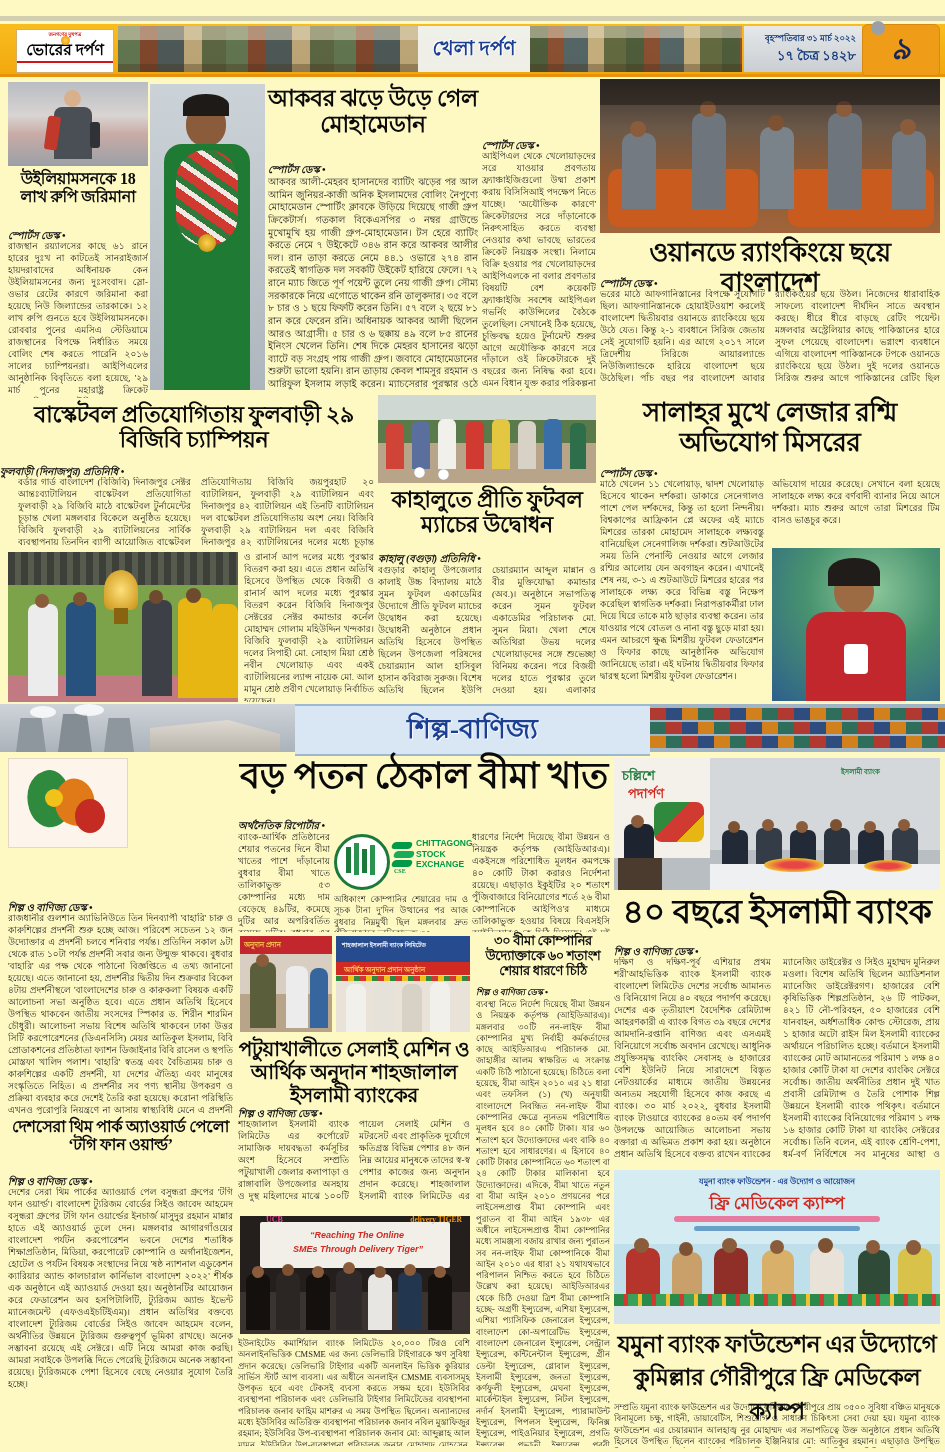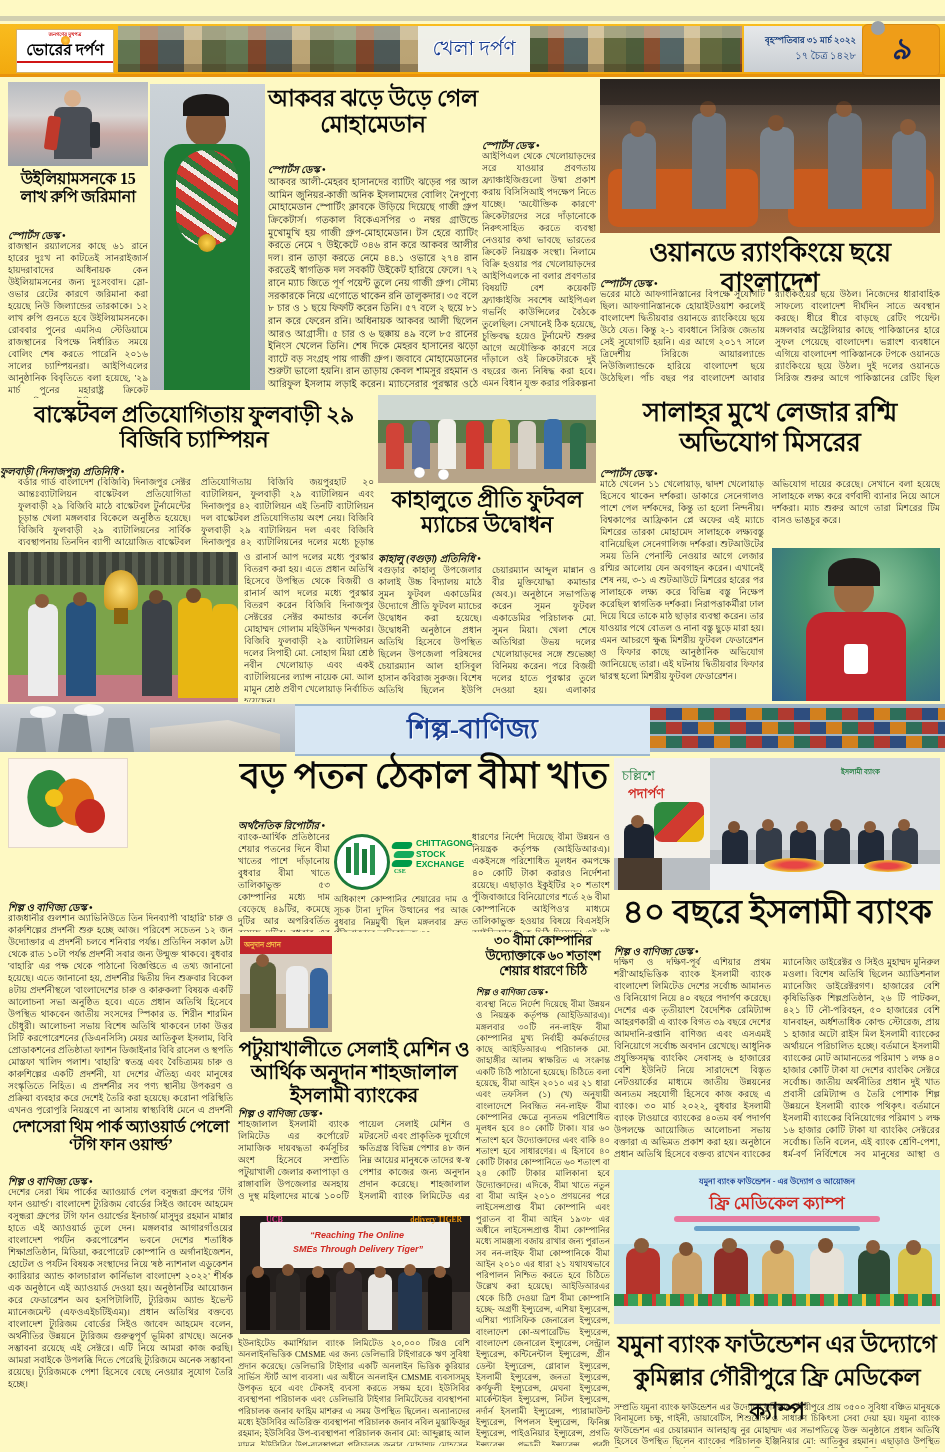--- a/index.html
+++ b/index.html
@@ -25,44 +25,44 @@
       <div style="font-size:5px;color:#c00;font-weight:700">জনগণের মুখপত্র</div>
       <div style="font-size:15.5px;font-weight:900;color:#000;line-height:1.4;border-bottom:2px solid #d01515">ভোরের দর্পণ</div>
       <i class="abs" style="left:44px;top:6px;width:9px;height:9px;border-radius:50%;background:radial-gradient(#ffd34d,#f08a00);display:block"></i>
     </div>
     <div class="ph abs" style="left:118px;top:2px;width:300px;height:46px;background:
       repeating-linear-gradient(90deg,#3d6e58 0 22px,#7d2f2a 22px 40px,#274b6e 40px 66px,#b7a27a 66px 84px,#3a5a46 84px 108px);filter:saturate(.7);opacity:.85">
       <i style="left:0;top:0;width:100%;height:14px;background:rgba(230,230,225,.5)"></i>
       <i style="left:0;bottom:0;width:100%;height:8px;background:rgba(40,30,25,.35)"></i>
     </div>
     <div class="abs" style="left:418px;top:2px;width:112px;height:46px;background:rgba(238,244,250,.92);display:flex;align-items:center;justify-content:center">
-      <span style="font-size:20px;font-weight:400;color:#1b3f93;text-shadow:1px 1px 0 #fff,-1px -1px 0 #fff">খেলা দর্পণ</span>
+      <span style="font-size:20px;font-weight:700;color:#1b3f93;text-shadow:1px 1px 0 #fff,-1px -1px 0 #fff">খেলা দর্পণ</span>
     </div>
     <div class="ph abs" style="left:530px;top:2px;width:212px;height:46px;background:
       repeating-linear-gradient(90deg,#27513e 0 18px,#8a3a2e 18px 34px,#2e5a80 34px 58px,#c2ac80 58px 74px,#44603e 74px 96px);filter:saturate(.7);opacity:.85">
       <i style="left:0;top:0;width:100%;height:12px;background:rgba(230,230,225,.5)"></i>
       <i style="left:0;bottom:0;width:100%;height:8px;background:rgba(40,30,25,.35)"></i>
     </div>
     <div class="abs" style="left:744px;top:2px;width:118px;height:46px;background:linear-gradient(180deg,#e6e8ea,#c9ced3);display:flex;flex-direction:column;align-items:flex-end;justify-content:center;padding-right:6px;box-sizing:border-box">
       <span style="font-size:8.5px;font-weight:700;color:#123a7a">বৃহস্পতিবার ৩১ মার্চ ২০২২</span>
-      <span style="font-size:10px;font-weight:400;color:#123a7a">১৭ চৈত্র ১৪২৮</span>
+      <span style="font-size:13px;font-weight:700;color:#123a7a">১৭ চৈত্র ১৪২৮</span>
     </div>
     <div class="abs" style="left:862px;top:0;width:76px;height:50px;background:#ef9d18;border:1px solid #d88a10;border-radius:6px 6px 4px 4px;display:flex;align-items:center;justify-content:center">
       <i class="abs" style="left:8px;top:-4px;width:14px;height:14px;border-radius:50%;background:#9aa0a6;display:block"></i>
       <span style="font-size:30px;font-weight:900;color:#15265c;font-style:italic">৯</span>
     </div>
   </div>
 
   <div class="ph abs" style="left:8px;top:82px;width:140px;height:84px;background:linear-gradient(180deg,#b9bdc2 0%,#d8d4d2 40%,#c9aba6 62%,#9aa0a6 100%)">
     <i style="left:56px;top:8px;width:17px;height:17px;border-radius:50%;background:#d9b08c"></i>
     <i style="left:46px;top:25px;width:38px;height:52px;border-radius:8px 8px 0 0;background:#4a4e55"></i>
     <i style="left:38px;top:34px;width:13px;height:34px;background:#c0392b;transform:rotate(8deg);border-radius:3px"></i>
     <i style="left:82px;top:40px;width:10px;height:26px;background:#2f3338;border-radius:3px"></i>
   </div>
-  <div class="hd abs" style="left:8px;top:170px;width:140px;height:54px;font-size:16px">উইলিয়ামসনকে 15 লাখ রুপি জরিমানা</div>
+  <div class="hd abs" style="left:8px;top:170px;width:140px;height:54px;font-size:16px">উইলিয়ামসনকে 18 লাখ রুপি জরিমানা</div>
   <div class="by abs" style="left:8px;top:228px;width:140px">স্পোর্টস ডেস্ক •</div>
   <div class="bd abs" style="left:8px;top:241px;width:140px;height:157px">রাজস্থান রয়্যালসের কাছে ৬১ রানে হারের দুঃখ না কাটতেই সানরাইজার্স হায়দরাবাদের অধিনায়ক কেন উইলিয়ামসনের জন্য দুঃসংবাদ। স্লো-ওভার রেটের কারণে জরিমানা করা হয়েছে নিউ জিল্যান্ডের তারকাকে। ১২ লাখ রুপি গুনতে হবে উইলিয়ামসনকে। রোববার পুনের এমসিএ স্টেডিয়ামে রাজস্থানের বিপক্ষে নির্ধারিত সময়ে বোলিং শেষ করতে পারেনি ২০১৬ সালের চ্যাম্পিয়নরা। আইপিএলের আনুষ্ঠানিক বিবৃতিতে বলা হয়েছে, '২৯ মার্চ পুনের মহারাষ্ট্র ক্রিকেট অ্যাসোসিয়েশন স্টেডিয়ামে রাজস্থান রয়্যালসের বিপক্ষে আইপিএল ম্যাচে স্লো-ওভার রেটের কারণে সানরাইজার্স হায়দরাবাদকে জরিমানা করা হয়েছে।'</div>
 
   <div class="ph abs" style="left:150px;top:84px;width:115px;height:306px;background:linear-gradient(180deg,#ccd3d8,#aeb6bd)">
     <i style="left:36px;top:18px;width:40px;height:44px;border-radius:50% 50% 45% 45%;background:#8a5c3b"></i>
     <i style="left:33px;top:10px;width:46px;height:22px;border-radius:50% 50% 0 0;background:#1d1a18"></i>
     <i style="left:14px;top:60px;width:86px;height:246px;border-radius:18px 18px 0 0;background:#1f7a33"></i>
     <i style="left:26px;top:66px;width:62px;height:96px;border-radius:30px;background:repeating-linear-gradient(35deg,#d03a30 0 9px,#f2e7e2 9px 14px,#2f7a3a 14px 20px)"></i>
     <i style="left:48px;top:150px;width:18px;height:18px;border-radius:50%;background:radial-gradient(#ffd34d,#b8860b)"></i>
   </div>
@@ -194,20 +194,31 @@
   <div class="bd abs" style="left:334px;top:894px;width:134px;height:38px;font-size:8.5px">অধিকাংশ কোম্পানির শেয়ারের দাম ও সূচক টানা দু'দিন উত্থানের পর আজ বুধবার নিম্নমুখী ছিল মঙ্গলবার দ্রুত পুঁজিবাজারে তালিকাভুক্ত ৩০</div>
   <div class="bd abs" style="left:472px;top:832px;width:138px;height:100px">ধারণের নির্দেশ দিয়েছে বীমা উন্নয়ন ও নিয়ন্ত্রক কর্তৃপক্ষ (আইডিআরএ)। একইসঙ্গে পরিশোধিত মূলধন কমপক্ষে ৪০ কোটি টাকা করারও নির্দেশনা রয়েছে। এছাড়াও ইকুইটির ২০ শতাংশ পুঁজিবাজারে বিনিয়োগের শর্তে ২৬ বীমা কোম্পানিকে আইপিও'র মাধ্যমে তালিকাভুক্ত হওয়ার বিষয়ে বিএসইসি আইডিআরএ-কে চিঠি দিয়েছে। এই দুই চিঠির কারণে বীমা খাতের উত্থান হয়েছে। ডিএসই'র তথ্য মতে, বুধবার বাজারটিতে ৩৭৯টি প্রতিষ্ঠানের ১৬ কোটি ৭১ লাখ ২২ হাজার ৫২টি শেয়ার ও ইউনিট কেনাবেচা হয়েছে। এতে মোট ৮০১ কোটি ৩২ লাখ ৮৩ হাজার টাকার শেয়ার ও ইউনিটের লেনদেন হয়েছে। আগের দিন লেনদেন হয়েছিল ৯৮১ কোটি ৬১ লাখ ৬৫ হাজার টাকার শেয়ার।</div>
 
   <div class="ph abs" style="left:240px;top:936px;width:92px;height:96px;background:linear-gradient(180deg,#d8cfc2 0 60%,#b7a489 60% 100%)">
     <i style="left:0;top:0;width:92px;height:18px;background:#c1272d"></i>
     <span class="abs" style="left:4px;top:3px;font-size:7px;font-weight:800;color:#ffd34d">অনুদান প্রদান</span>
     <i style="left:10px;top:26px;width:26px;height:66px;border-radius:8px 8px 0 0;background:#5b5e3a"></i>
     <i style="left:16px;top:18px;width:13px;height:13px;border-radius:50%;background:#8a5c3b"></i>
     <i style="left:46px;top:30px;width:22px;height:62px;border-radius:8px 8px 0 0;background:#ececec"></i>
     <i style="left:70px;top:32px;width:18px;height:60px;border-radius:8px 8px 0 0;background:#37659e"></i>
+  </div>
+  <div class="ph abs" style="left:336px;top:936px;width:134px;height:96px;background:#e8e2d8">
+    <i style="left:0;top:0;width:134px;height:26px;background:#274b8f"></i>
+    <span class="abs" style="left:6px;top:4px;font-size:6px;font-weight:700;color:#fff">শাহজালাল ইসলামী ব্যাংক লিমিটেড</span>
+    <i style="left:0;top:26px;width:134px;height:13px;background:#d02a23"></i>
+    <span class="abs" style="left:8px;top:28px;font-size:7px;font-weight:800;color:#ffd34d">আর্থিক অনুদান প্রদান অনুষ্ঠান</span>
+    <i style="left:10px;top:48px;width:20px;height:48px;border-radius:7px 7px 0 0;background:#f2f0ea"></i>
+    <i style="left:38px;top:46px;width:20px;height:50px;border-radius:7px 7px 0 0;background:#e6e2da"></i>
+    <i style="left:66px;top:48px;width:20px;height:48px;border-radius:7px 7px 0 0;background:#d8d2c6"></i>
+    <i style="left:94px;top:46px;width:20px;height:50px;border-radius:7px 7px 0 0;background:#f2f0ea"></i>
+    <i style="left:0;top:40px;width:134px;height:5px;background:repeating-linear-gradient(90deg,#2f8a3e 0 6px,#d03a30 6px 12px,#f2c21a 12px 18px)"></i>
   </div>
 
   <div class="hd abs" style="left:476px;top:934px;width:134px;height:48px;font-size:13px">৩০ বীমা কোম্পানির উদ্যোক্তাকে ৬০ শতাংশ শেয়ার ধারণে চিঠি</div>
   <div class="by abs" style="left:476px;top:986px;width:134px;font-size:8.5px">শিল্প ও বাণিজ্য ডেস্ক •</div>
   <div class="bd abs" style="left:476px;top:999px;width:134px;height:447px;font-size:8.5px">ব্যবস্থা নিতে নির্দেশ দিয়েছে বীমা উন্নয়ন ও নিয়ন্ত্রক কর্তৃপক্ষ (আইডিআরএ)। মঙ্গলবার ৩০টি নন-লাইফ বীমা কোম্পানির মুখ্য নির্বাহী কর্মকর্তাদের কাছে আইডিআরএ পরিচালক মো. জাহাঙ্গীর আলম স্বাক্ষরিত এ সংক্রান্ত একটি চিঠি পাঠানো হয়েছে। চিঠিতে বলা হয়েছে, বীমা আইন ২০১০ এর ২১ ধারা এবং তফসিল (১) (খ) অনুযায়ী বাংলাদেশে নিবন্ধিত নন-লাইফ বীমা কোম্পানির ক্ষেত্রে ন্যূনতম পরিশোধিত মূলধন হবে ৪০ কোটি টাকা। যার ৬০ শতাংশ হবে উদ্যোক্তাদের এবং বাকি ৪০ শতাংশ হবে সাধারণের। এ হিসাবে ৪০ কোটি টাকার কোম্পানিতে ৬০ শতাংশ বা ২৪ কোটি টাকার মালিকানা হবে উদ্যোক্তাদের। এদিকে, বীমা খাতে নতুন বা বীমা আইন ২০১০ প্রণয়নের পরে লাইসেন্সপ্রাপ্ত বীমা কোম্পানি এবং পুরাতন বা বীমা আইন ১৯৩৮ এর অধীনে লাইসেন্সপ্রাপ্ত বীমা কোম্পানির মধ্যে সামঞ্জস্য বজায় রাখার জন্য পুরাতন সব নন-লাইফ বীমা কোম্পানিকে বীমা আইন ২০১০ এর ধারা ২১ যথাযথভাবে পরিপালন নিশ্চিত করতে হবে চিঠিতে উল্লেখ করা হয়েছে। আইডিআরএর থেকে চিঠি দেওয়া ত্রিশ বীমা কোম্পানি হচ্ছে- অগ্রণী ইন্স্যুরেন্স, এশিয়া ইন্স্যুরেন্স, এশিয়া প্যাসিফিক জেনারেল ইন্স্যুরেন্স, বাংলাদেশ কো-অপারেটিভ ইন্স্যুরেন্স, বাংলাদেশ জেনারেল ইন্স্যুরেন্স, সেন্ট্রাল ইন্স্যুরেন্স, কন্টিনেন্টাল ইন্স্যুরেন্স, গ্রীন ডেল্টা ইন্স্যুরেন্স, গ্লোবাল ইন্স্যুরেন্স, ইসলামী ইন্স্যুরেন্স, জনতা ইন্স্যুরেন্স, কর্ণফুলী ইন্স্যুরেন্স, মেঘনা ইন্স্যুরেন্স, মার্কেন্টাইল ইন্স্যুরেন্স, নিটল ইন্স্যুরেন্স, নর্দার্ন ইসলামী ইন্স্যুরেন্স, প্যারামাউন্ট ইন্স্যুরেন্স, পিপলস ইন্স্যুরেন্স, ফিনিক্স ইন্স্যুরেন্স, পাইওনিয়ার ইন্স্যুরেন্স, প্রগতি ইন্স্যুরেন্স, প্রভাতী ইন্স্যুরেন্স, পূরবী জেনারেল ইন্স্যুরেন্স, রিপাবলিক ইন্স্যুরেন্স, সোনার বাংলা ইন্স্যুরেন্স, স্ট্যান্ডার্ড ইন্স্যুরেন্স, সাউথ এশিয়া ইন্স্যুরেন্স, তাকাফুল ইসলামী ইন্স্যুরেন্স, ইউনিয়ন ইন্স্যুরেন্স ও ইউনাইটেড ইন্স্যুরেন্স।</div>
 
   <div class="hd abs" style="left:238px;top:1038px;width:232px;height:64px;font-size:20px">পটুয়াখালীতে সেলাই মেশিন ও আর্থিক অনুদান শাহজালাল ইসলামী ব্যাংকের</div>
   <div class="by abs" style="left:238px;top:1106px;width:232px">শিল্প ও বাণিজ্য ডেস্ক •</div>
   <div class="bd c2 abs" style="left:238px;top:1119px;width:232px;height:93px">শাহজালাল ইসলামী ব্যাংক লিমিটেড এর কর্পোরেট সামাজিক দায়বদ্ধতা কর্মসূচির অংশ হিসেবে সম্প্রতি পটুয়াখালী জেলার কলাপাড়া ও রাঙ্গাবালি উপজেলার অসহায় ও দুস্থ মহিলাদের মাঝে ১০০টি পায়েল সেলাই মেশিন ও মটরসেট এবং প্রাকৃতিক দুর্যোগে ক্ষতিগ্রস্ত বিভিন্ন পেশার ৪৮ জন নিম্ন আয়ের মানুষকে তাদের স্ব-স্ব পেশার কাজের জন্য অনুদান প্রদান করেছে। শাহজালাল ইসলামী ব্যাংক লিমিটেড এর পরিচালক ও রিস্ক ম্যানেজমেন্ট কমিটির চেয়ারম্যান ইঞ্জিনিয়ার মো: তৌহিদুর রহমান প্রধান অতিথি হিসেবে উপস্থিত থেকে মটরসেটসহ সেলাই মেশিন এবং বিভিন্ন পেশার নিম্ন আয়ের মানুষ ও একটি লিল্লাহ বোর্ডিংকে আর্থিক অনুদান হিসেবে সর্বমোট ২৪ (চব্বিশ) লক্ষ টাকার চেক প্রদান করা হয়।</div>
 
@@ -229,21 +240,21 @@
     <i style="left:134px;top:50px;width:12px;height:12px;border-radius:50%;background:#7d5233"></i>
     <i style="left:158px;top:56px;width:24px;height:58px;border-radius:7px 7px 0 0;background:#23364f"></i>
     <i style="left:164px;top:48px;width:12px;height:12px;border-radius:50%;background:#8a5c3b"></i>
     <i style="left:188px;top:58px;width:24px;height:56px;border-radius:7px 7px 0 0;background:#14100e"></i>
     <i style="left:194px;top:50px;width:12px;height:12px;border-radius:50%;background:#8a5c3b"></i>
   </div>
   <div class="bd abs" style="left:238px;top:1338px;width:232px;height:108px;font-size:8.5px">ইউনাইটেড কমার্শিয়াল ব্যাংক লিমিটেড ২০,০০০ টিরও বেশি অনলাইনভিত্তিক CMSME এর জন্য ডেলিভারি টাইগারকে ঋণ সুবিধা প্রদান করেছে। ডেলিভারি টাইগার একটি অনলাইন ভিত্তিক কুরিয়ার সার্ভিস স্টার্ট আপ ব্যবসা। এর অধীনে অনলাইন CMSME ব্যবসাসমূহ উপকৃত হবে এবং টেকসই ব্যবসা করতে সক্ষম হবে। ইউসিবির ব্যবস্থাপনা পরিচালক এবং ডেলিভারি টাইগার লিমিটেডের ব্যবস্থাপনা পরিচালক জনাব ফাহিম মাশরুর এ সময় উপস্থিত ছিলেন। অন্যান্যদের মধ্যে ইউসিবির অতিরিক্ত ব্যবস্থাপনা পরিচালক জনাব নবিল মুস্তাফিজুর রহমান; ইউসিবির উপ-ব্যবস্থাপনা পরিচালক জনাব মো: আব্দুল্লাহ আল মামুন, ইউসিবির উপ-ব্যবস্থাপনা পরিচালক জনাব মোহাম্মদ মোহসেন, পরিচালক ও কোম্পানি সেক্রেটারি জনাব এটিএম তাহমিদুজ্জামান এফসিএস, ইউসিবির এসএমই ব্যাংকিং প্রধান জনাব মো: মোহসিনুর রহমান এবং ডেলিভারি টাইগারের পক্ষে জনাব রনি মন্ডল, চিফ টেকনিক্যাল অফিসারসহ হেড অব অন্যান্য ঊর্ধ্বতন কর্মকর্তারা উপস্থিত ছিলেন। বিজ্ঞপ্তি।</div>
 
   <div class="ph abs" style="left:614px;top:758px;width:326px;height:132px;background:linear-gradient(180deg,#d4d8db 0 70%,#b9bec2 70% 100%)">
     <i style="left:0;top:0;width:96px;height:100px;background:#f4f1ea"></i>
-    <span class="abs" style="left:8px;top:8px;font-size:13px;font-weight:400;color:#1b7a3a">চল্লিশে</span>
+    <span class="abs" style="left:8px;top:8px;font-size:13px;font-weight:700;color:#1b7a3a">চল্লিশে</span>
     <span class="abs" style="left:14px;top:26px;font-size:13px;font-weight:900;color:#d02a23">পদার্পণ</span>
     <i style="left:40px;top:44px;width:50px;height:40px;border-radius:8px;background:linear-gradient(135deg,#2f8a3e 0 40%,#d03a30 40% 70%,#e8b612 70% 100%)"></i>
     <span class="abs" style="right:60px;top:8px;font-size:7px;font-weight:700;color:#1b7a3a">ইসলামী ব্যাংক</span>
     <i style="left:10px;top:66px;width:30px;height:40px;border-radius:8px 8px 0 0;background:#1d2430"></i>
     <i style="left:17px;top:57px;width:13px;height:13px;border-radius:50%;background:#8a5c3b"></i>
     <i style="left:4px;top:100px;width:44px;height:32px;background:#4a3b2e"></i>
     <i style="left:108px;top:72px;width:26px;height:34px;border-radius:7px 7px 0 0;background:#222a38"></i>
     <i style="left:114px;top:63px;width:12px;height:12px;border-radius:50%;background:#7d5233"></i>
     <i style="left:142px;top:70px;width:26px;height:36px;border-radius:7px 7px 0 0;background:#343c48"></i>
     <i style="left:148px;top:61px;width:12px;height:12px;border-radius:50%;background:#8a5c3b"></i>

